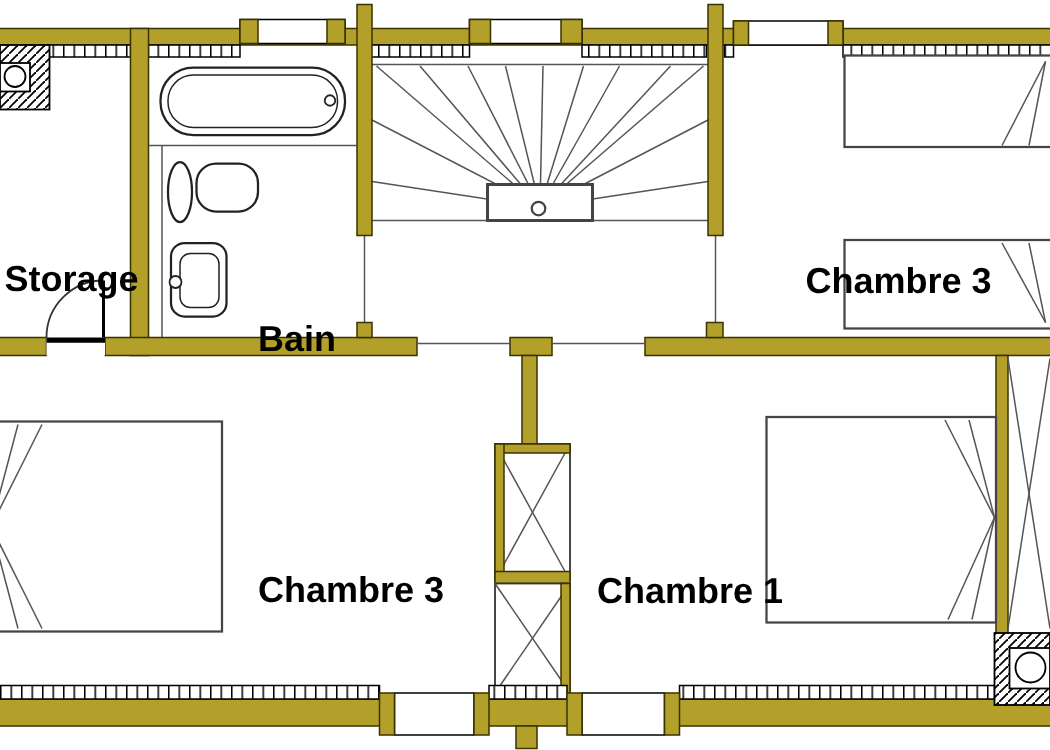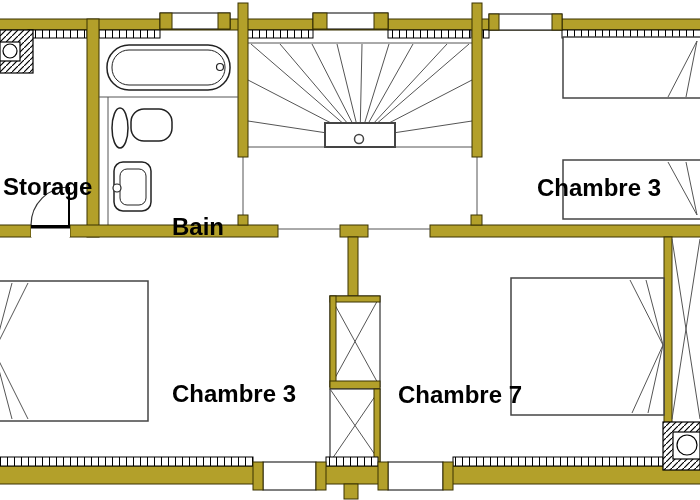--- a/index.html
+++ b/index.html
@@ -215,14 +215,14 @@
     <rect x="663" y="422" width="37" height="48" fill="url(#hatch)" stroke="#000" stroke-width="1.2"></rect>
     <rect x="673" y="432" width="27" height="27" fill="#fff" stroke="#000" stroke-width="1.2"></rect>
     <circle cx="687" cy="445" r="10" fill="#fff" stroke="#000" stroke-width="1.2"></circle>
   </g>
 </svg>
 
 <div class="room-label" style="left:3px;  top:125px;">Storage</div>
 <div class="room-label" style="left:172px;top:165px;">Bain</div>
 <div class="room-label" style="left:537px;top:126px;">Chambre 3</div>
 <div class="room-label" style="left:172px;top:332px;">Chambre 3</div>
-<div class="room-label" style="left:398px;top:333px;">Chambre 7</div>
+<div class="room-label" style="left:398px;top:333px;">Chambre 1</div>
 </div>
 
 </body></html>

